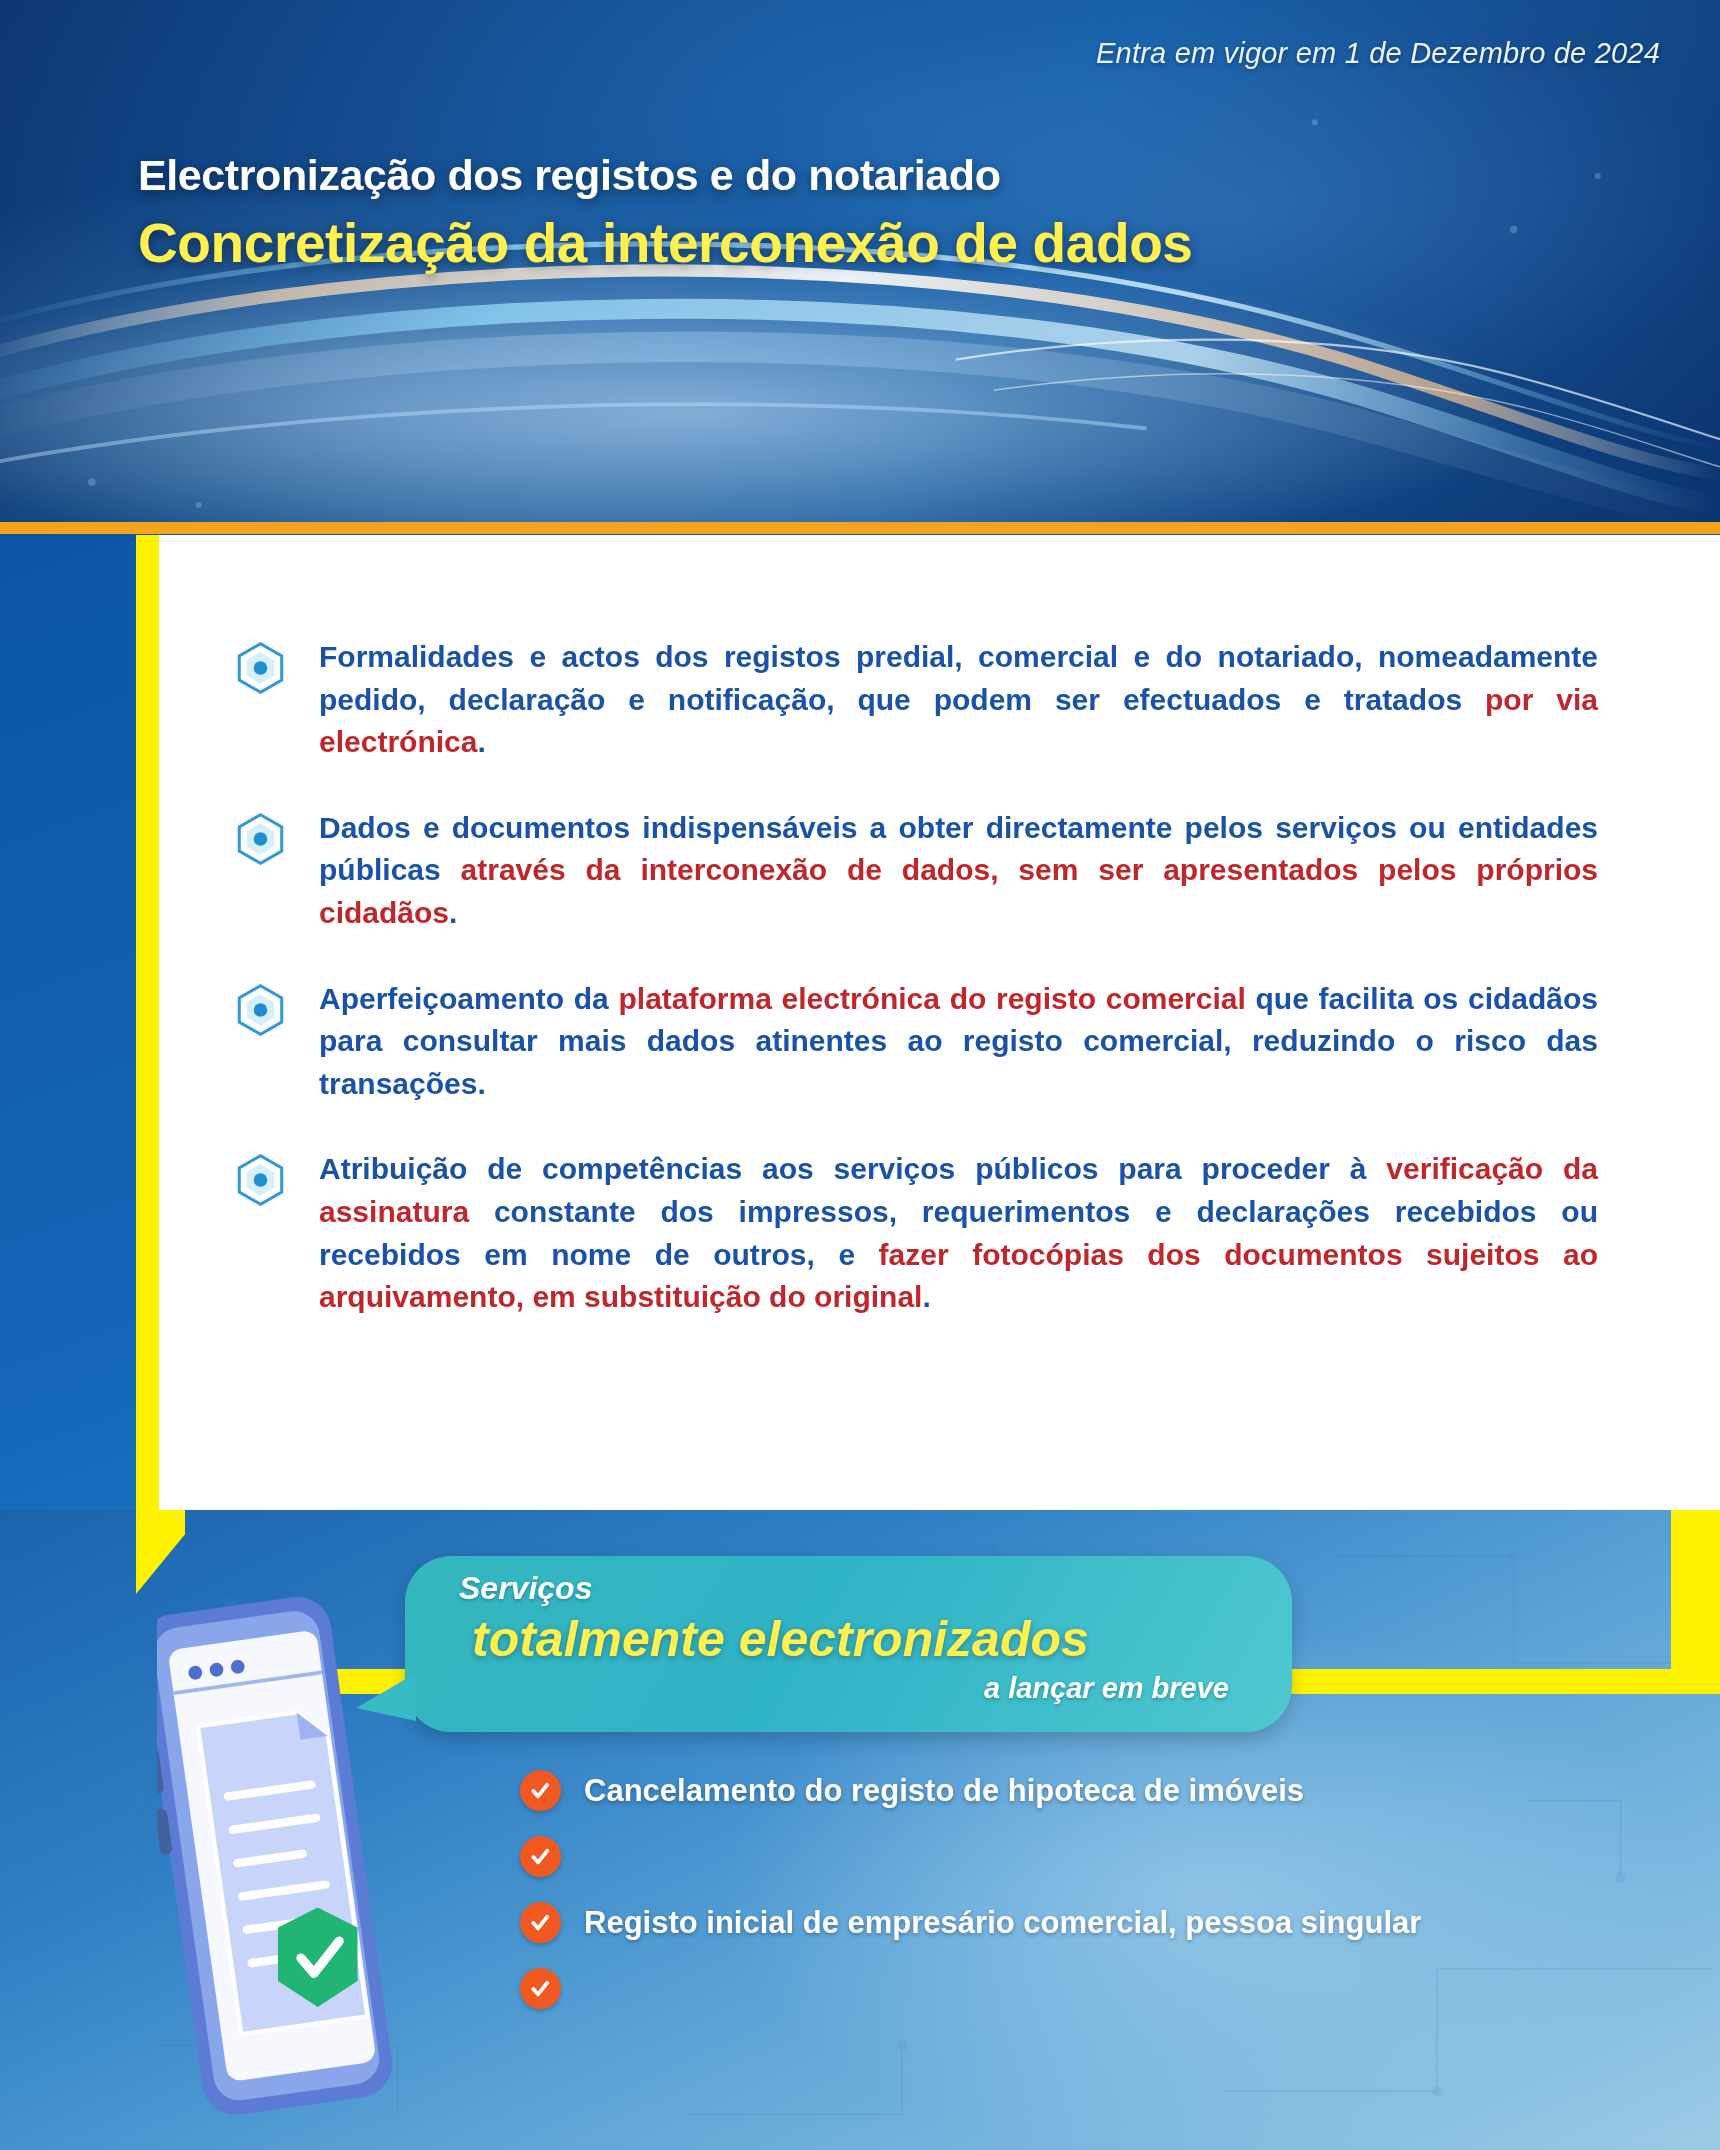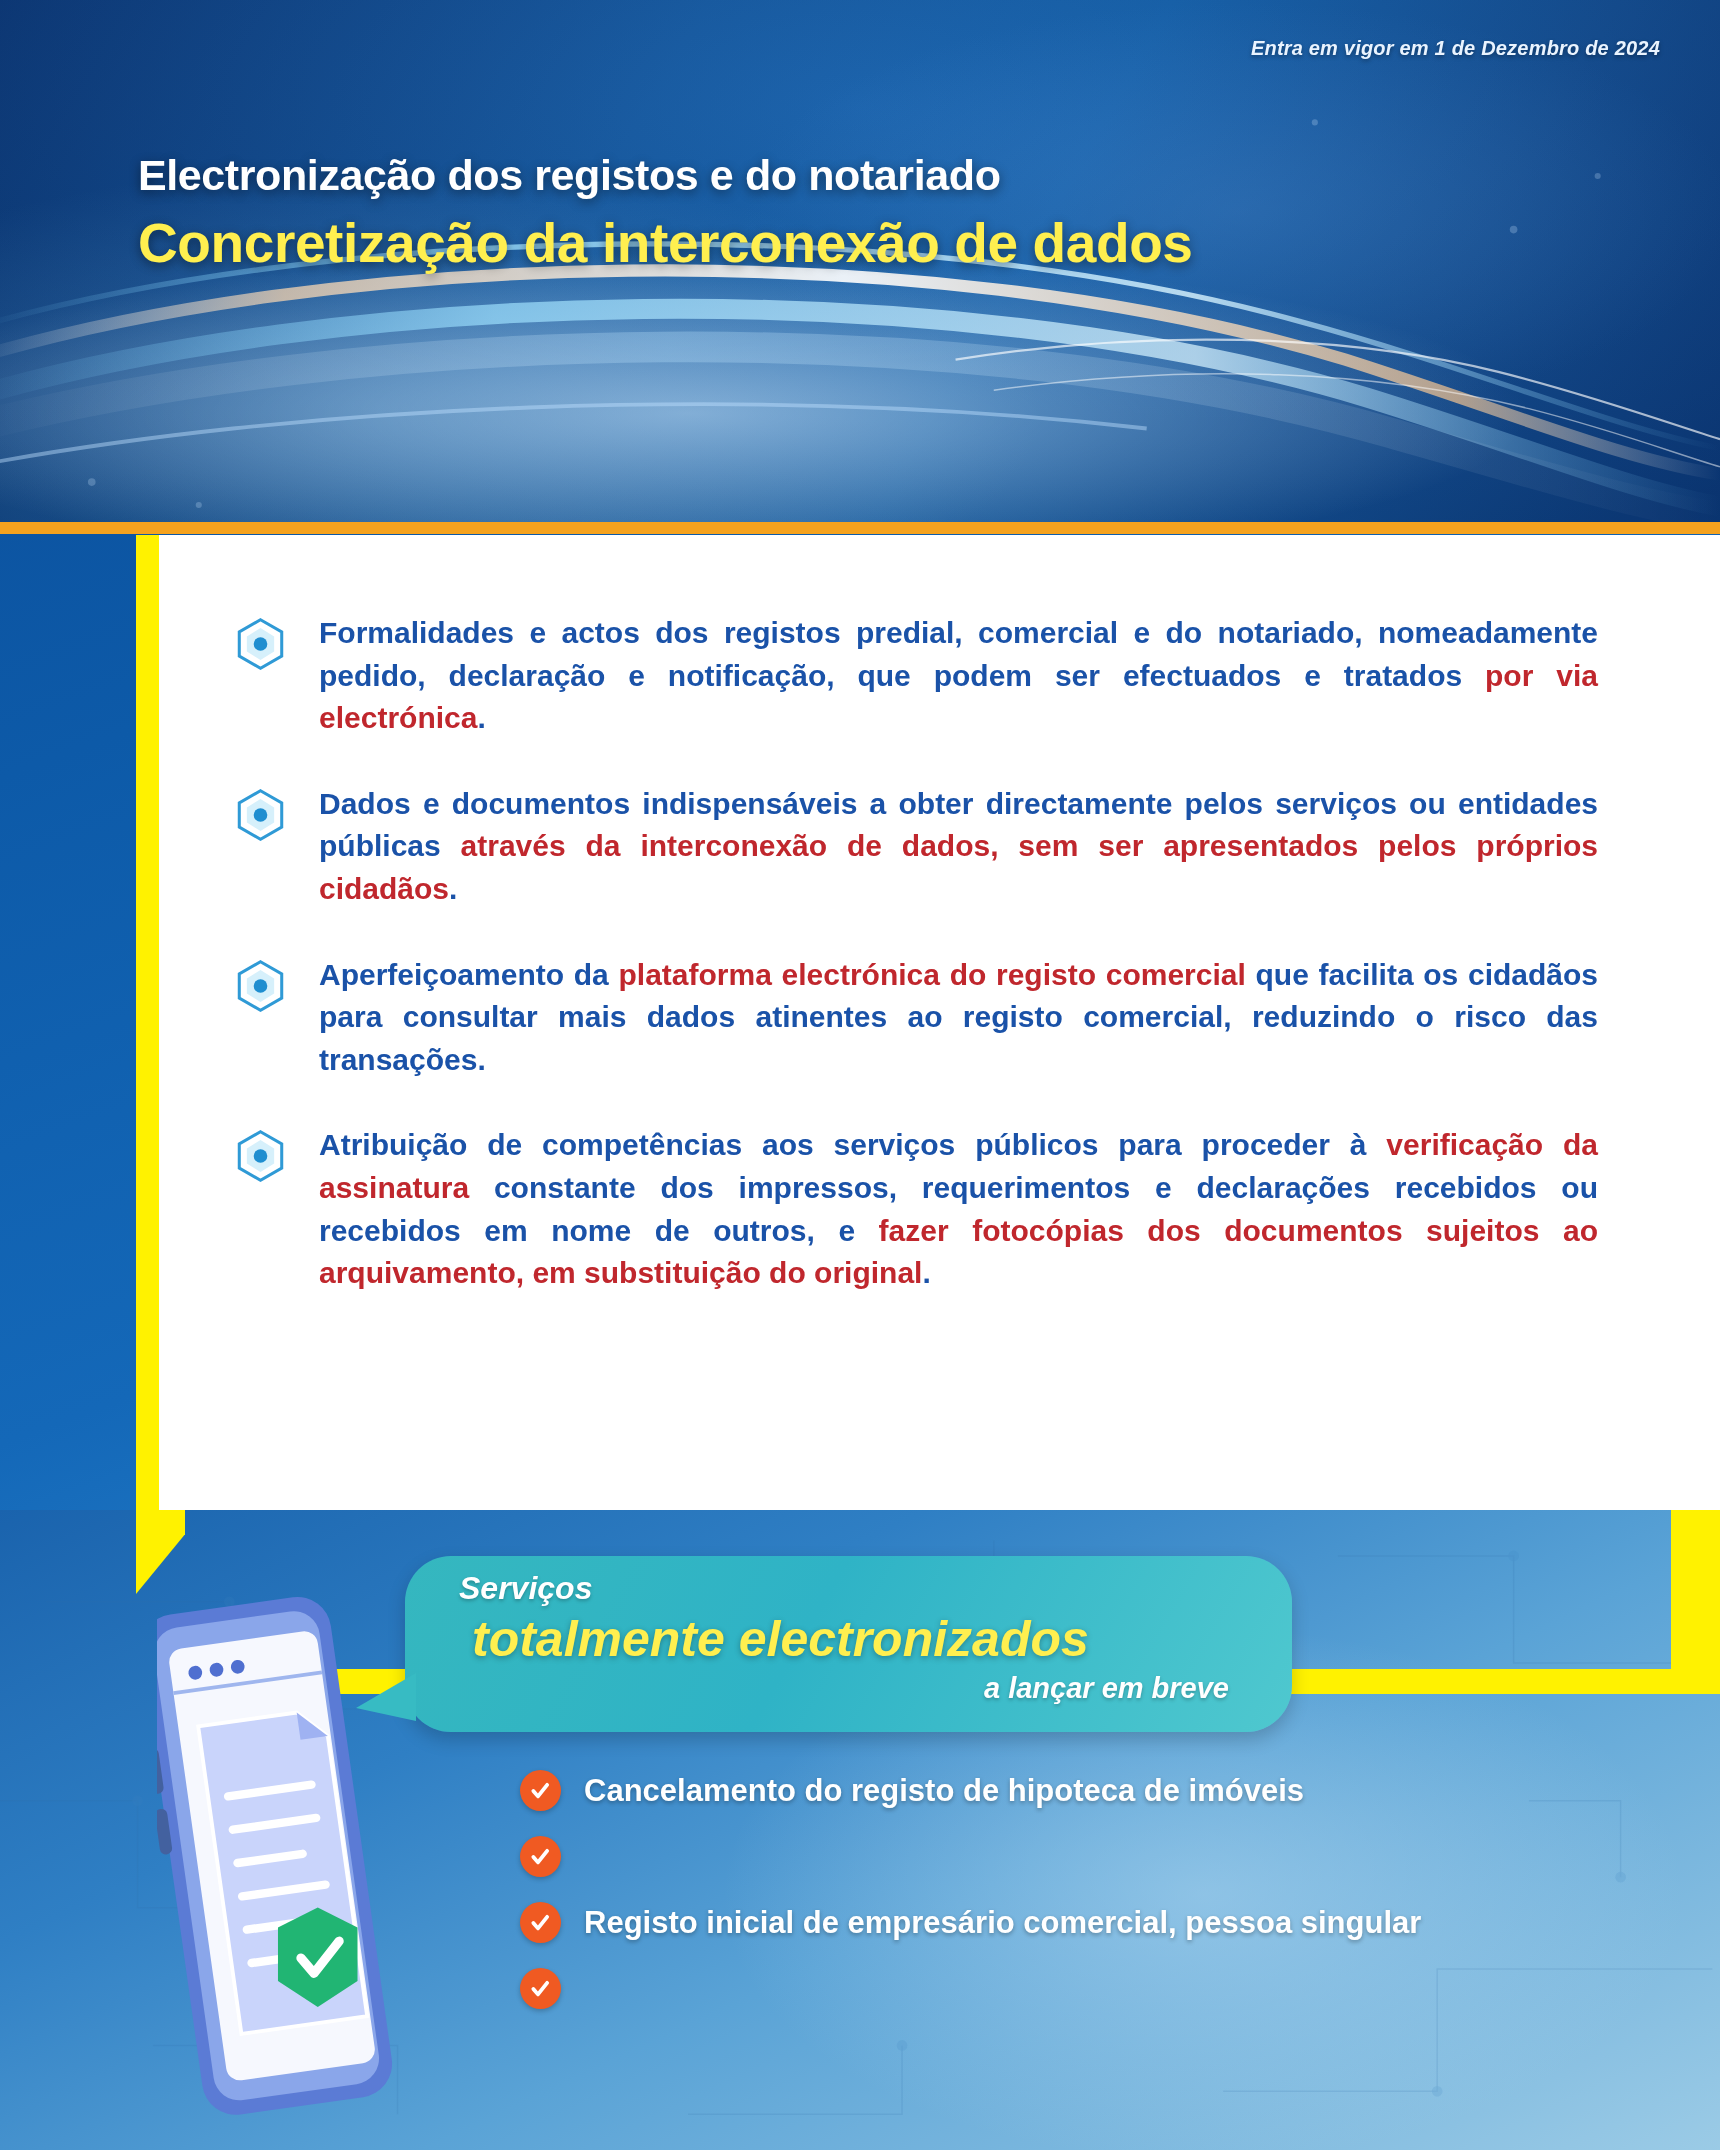--- a/index.html
+++ b/index.html
@@ -37,22 +37,22 @@
     position: absolute; inset: 0;
     background: radial-gradient(1223px 535px at 50% 20%, rgba(255,255,255,0.06), rgba(0,0,0,0.18) 100%);
     pointer-events: none;
   }
 
   .effective-date {
     position: absolute;
     right: 60px;
     top: 37px;
     color: #eaf4ff;
-    font-size: 20px;
-    font-weight: bold;
+    font-size: 29px;
+    font-weight: normal;
     font-style: italic;
     letter-spacing: 0.2px;
     text-shadow: 0 1.5px 4.6px rgba(0,0,0,0.35);
     z-index: 6;
   }
 
   .title-block {
     position: absolute;
     left: 138px;
     top: 151px;
@@ -122,20 +122,21 @@
     position: absolute;
     left: 229px;
     top: 612px;
     width: 1369px;
     z-index: 6;
   }
   .bullet {
     position: relative;
     padding-left: 90px;
     margin-bottom: 43px;
+    margin-top: 24px;
   }
   .bullet-icon {
     position: absolute;
     left: 7.6px;
     top: 6.1px;
     width: 47px;
     height: 52px;
   }
   .bullet-text {
     color: #1a52a8;

